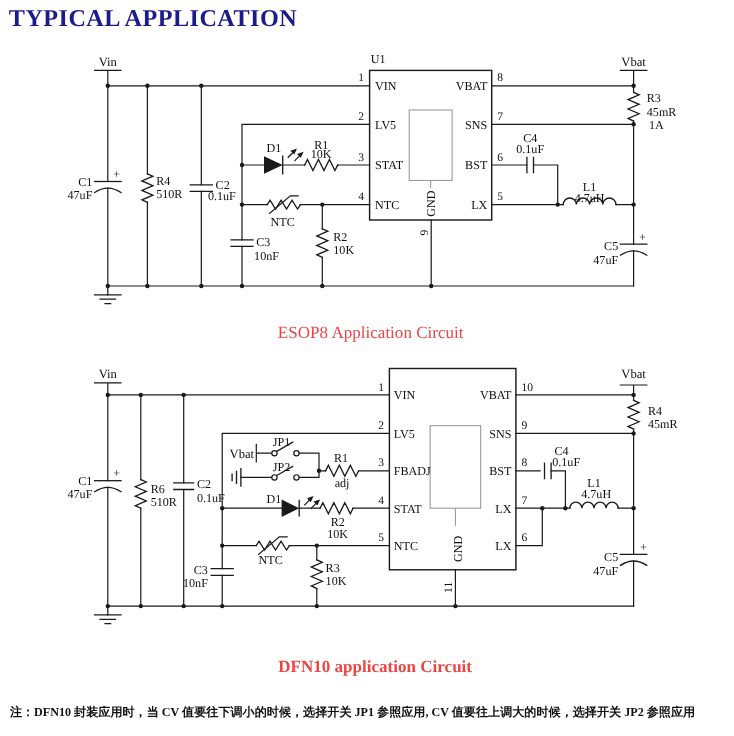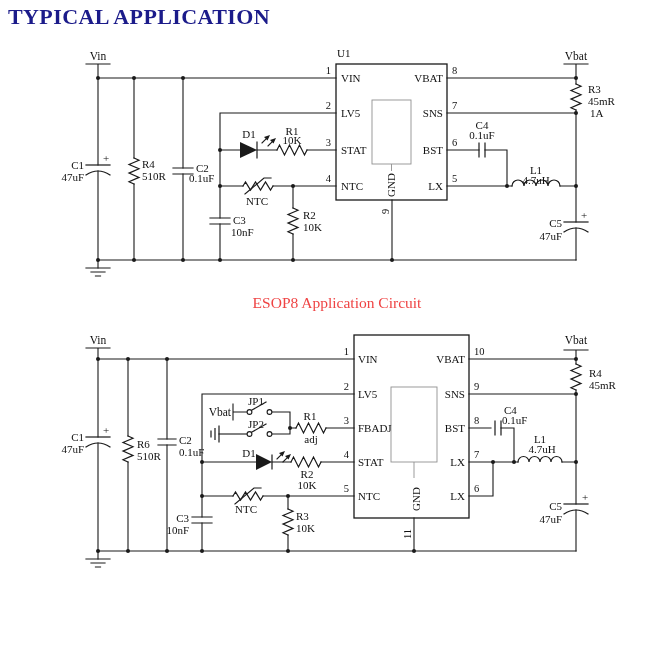--- a/index.html
+++ b/index.html
@@ -353,14 +353,16 @@
           <circle class="dot" cx="128" cy="551" r="2"></circle>
         <circle class="dot" cx="167" cy="551" r="2"></circle>
           <circle class="dot" cx="202" cy="551" r="2"></circle>
         <circle class="dot" cx="288" cy="551" r="2"></circle>
           <circle class="dot" cx="414" cy="551" r="2"></circle>
       </g>
     </g>
   </svg>
 
   <div class="caption esop8">ESOP8 Application Circuit</div>
+  <div class="caption dfn10">DFN10 application Circuit</div>
+  <div class="footnote">注：DFN10 封装应用时，当 CV 值要往下调小的时候，选择开关 JP1 参照应用, CV 值要往上调大的时候，选择开关 JP2 参照应用</div>
 
 </div>
 
 </body></html>

